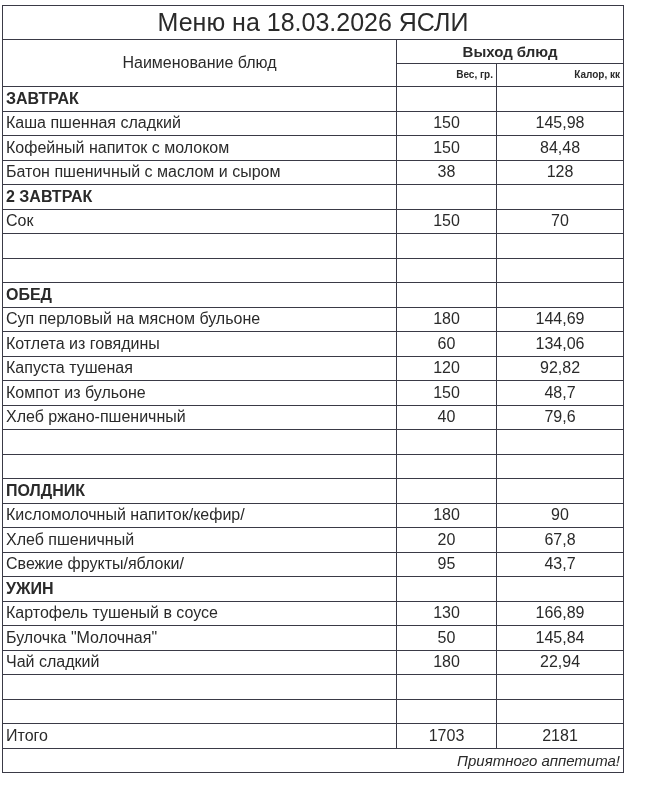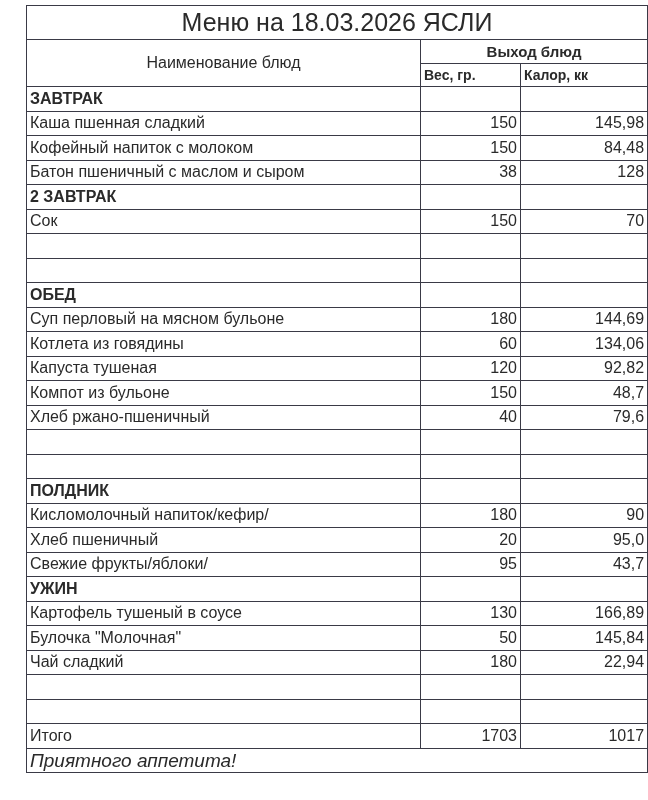--- a/index.html
+++ b/index.html
@@ -1,31 +1,31 @@
 <!DOCTYPE html>
 <html><head>
 <meta charset="utf-8">
 <style>
   html, body { margin:0; padding:0; background:#ffffff; }
   body { width:648px; height:800px; position:relative; overflow:hidden;
          font-family:"Liberation Sans", sans-serif; color:#2a2a2a; }
-  .sheet { position:absolute; left:26px; top:5px; width:621px; }
+  .sheet { position:absolute; left:2px; top:5px; width:621px; }
   table { border-collapse:collapse; width:621px; table-layout:fixed; }
   td { border:1.5px solid #3a3a46; padding:0 3px; height:23.5px; font-size:16px;
        line-height:1; white-space:nowrap; overflow:hidden; }
   col.c-name { width:394px; }
   col.c-w { width:100px; }
   col.c-k { width:127px; }
   .title td { height:33px; font-size:25px; text-align:center; }
   .hdr-main { text-align:center; font-weight:normal; font-size:16px; }
-  .hdr-sub { font-weight:bold; font-size:14px; text-align:left; height:22px; }
+  .hdr-sub { font-weight:bold; font-size:10px; text-align:right; height:22px; }
   .hdr-top { text-align:center; font-weight:bold; font-size:15px; height:23px; }
   .section td.sec-name { text-align:left; font-weight:bold; }
-  .num { text-align:right; }
-  .footer td { text-align:left; font-style:italic; font-size:19px; height:23px;
+  .num { text-align:center; }
+  .footer td { text-align:right; font-style:italic; font-size:15px; height:23px;
                border-bottom:1.5px solid #3a3a46; }
 </style>
 </head>
 <body>
 
 <div class="sheet">
   <table>
     <colgroup>
       <col class="c-name">
         <col class="c-w">
@@ -129,21 +129,21 @@
           <td class="num"></td>
         </tr>
         <tr class="row">
           <td>Кисломолочный напиток/кефир/</td>
           <td class="num">180</td>
           <td class="num">90</td>
         </tr>
         <tr class="row">
           <td>Хлеб пшеничный</td>
           <td class="num">20</td>
-          <td class="num">95,0</td>
+          <td class="num">67,8</td>
         </tr>
         <tr class="row">
           <td>Свежие фрукты/яблоки/</td>
           <td class="num">95</td>
           <td class="num">43,7</td>
         </tr>
         <tr class="section">
           <td class="sec-name">УЖИН</td>
           <td class="num"></td>
           <td class="num"></td>
@@ -169,20 +169,20 @@
           <td class="num"></td>
         </tr>
         <tr class="row">
           <td></td>
           <td class="num"></td>
           <td class="num"></td>
         </tr>
         <tr class="row">
           <td>Итого</td>
           <td class="num">1703</td>
-          <td class="num">1017</td>
+          <td class="num">2181</td>
         </tr>
         <tr class="footer">
           <td colspan="3">Приятного аппетита!</td>
         </tr>
       </tbody>
   </table>
 </div>
 
 </body></html>

